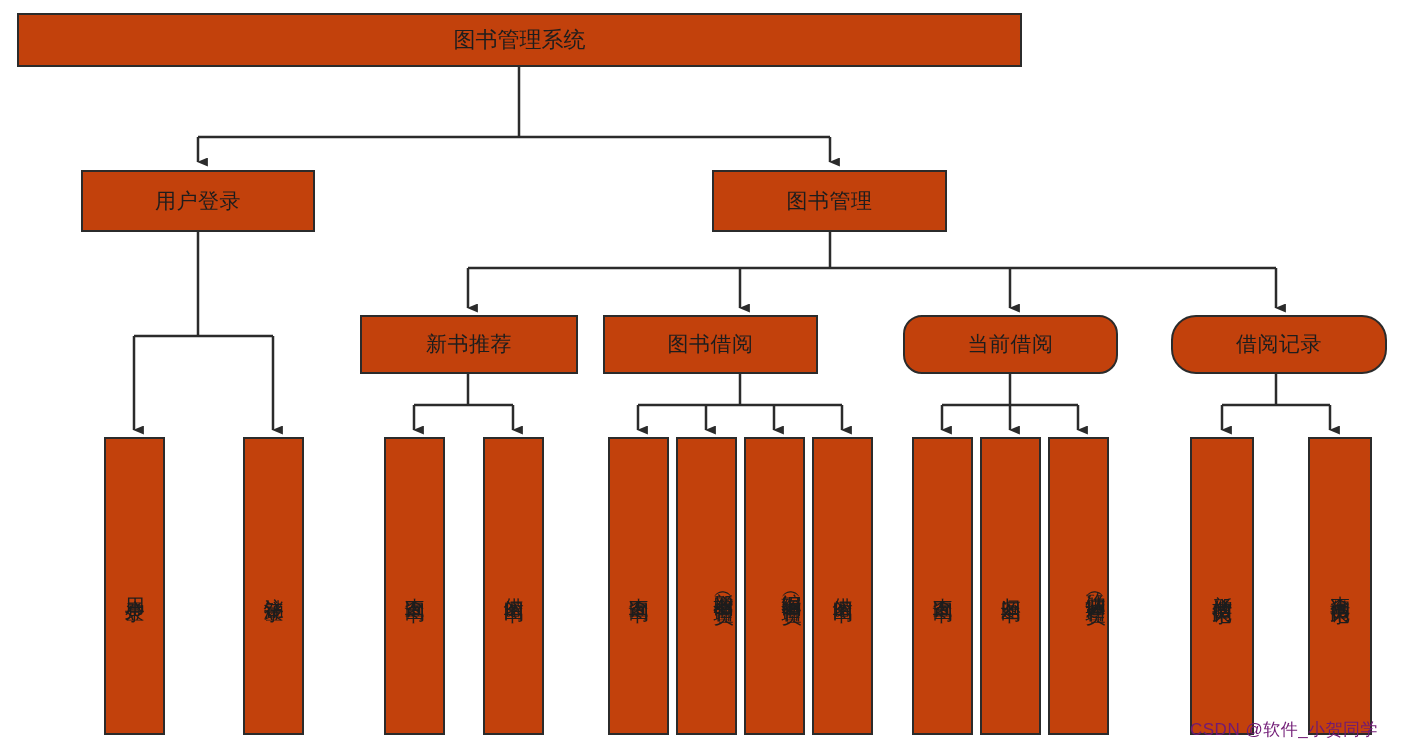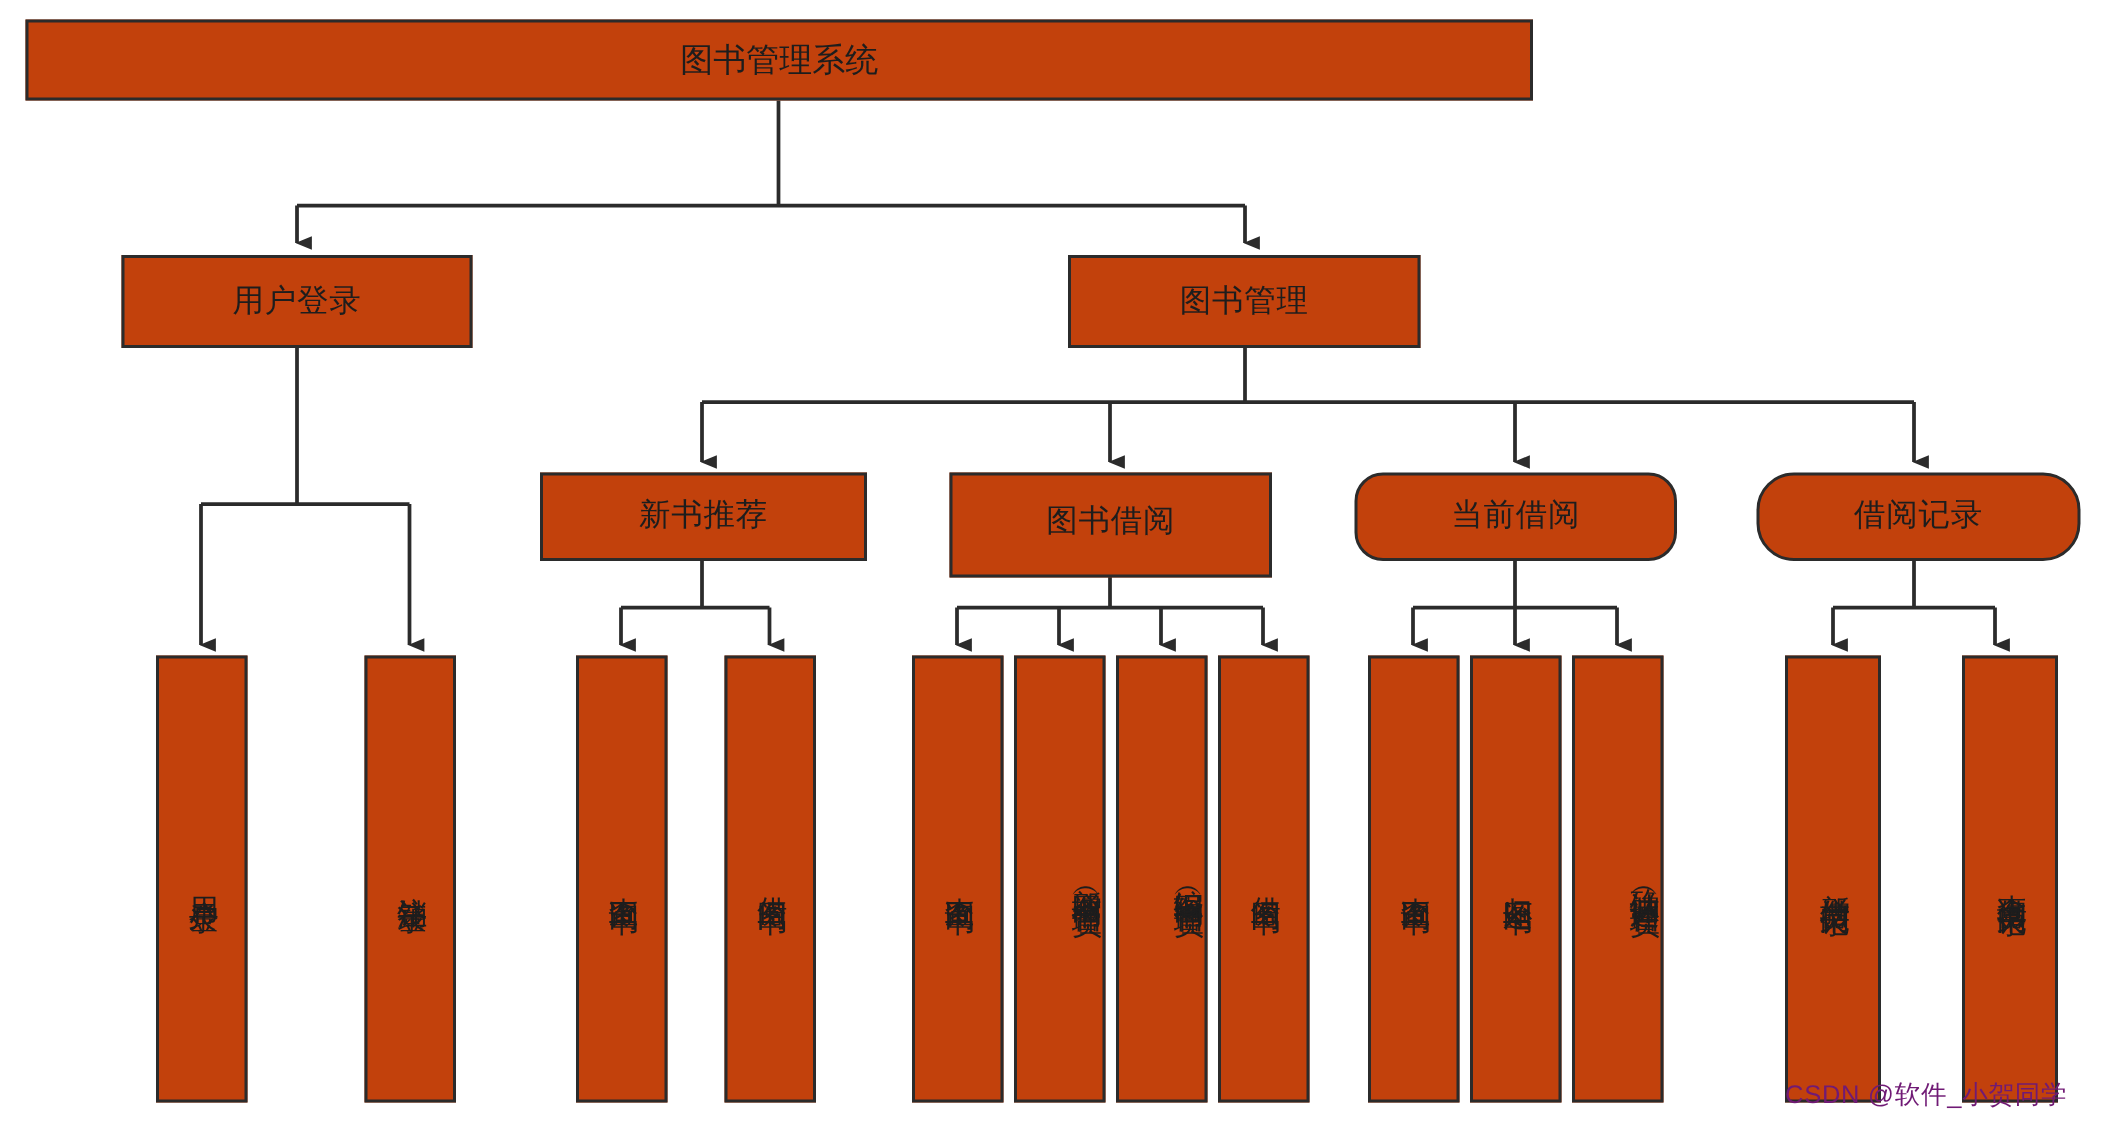--- a/index.html
+++ b/index.html
@@ -130,21 +130,21 @@
   <div class="node h" style="left:81px; top:170px; width:234px; height:62px;">
     <span>用户登录</span>
   </div>
   <div class="node h" style="left:712px; top:170px; width:235px; height:62px;">
     <span>图书管理</span>
   </div>
 
   <div class="node h" style="left:360px; top:315px; width:218px; height:59px;">
     <span>新书推荐</span>
   </div>
-  <div class="node h" style="left:633px; top:315px; width:215px; height:70px;font-family:Liberation Mono, monospace;">
+  <div class="node h" style="left:603px; top:315px; width:215px; height:59px;">
     <span>图书借阅</span>
   </div>
   <div class="node h" style="left:903px; top:315px; width:215px; height:59px;border-radius:19px;">
     <span>当前借阅</span>
   </div>
   <div class="node h" style="left:1171px; top:315px; width:216px; height:59px;border-radius:25px;">
     <span>借阅记录</span>
   </div>
 
   <div class="node v" style="left:104px; top:437px; width:61px; height:298px;">

